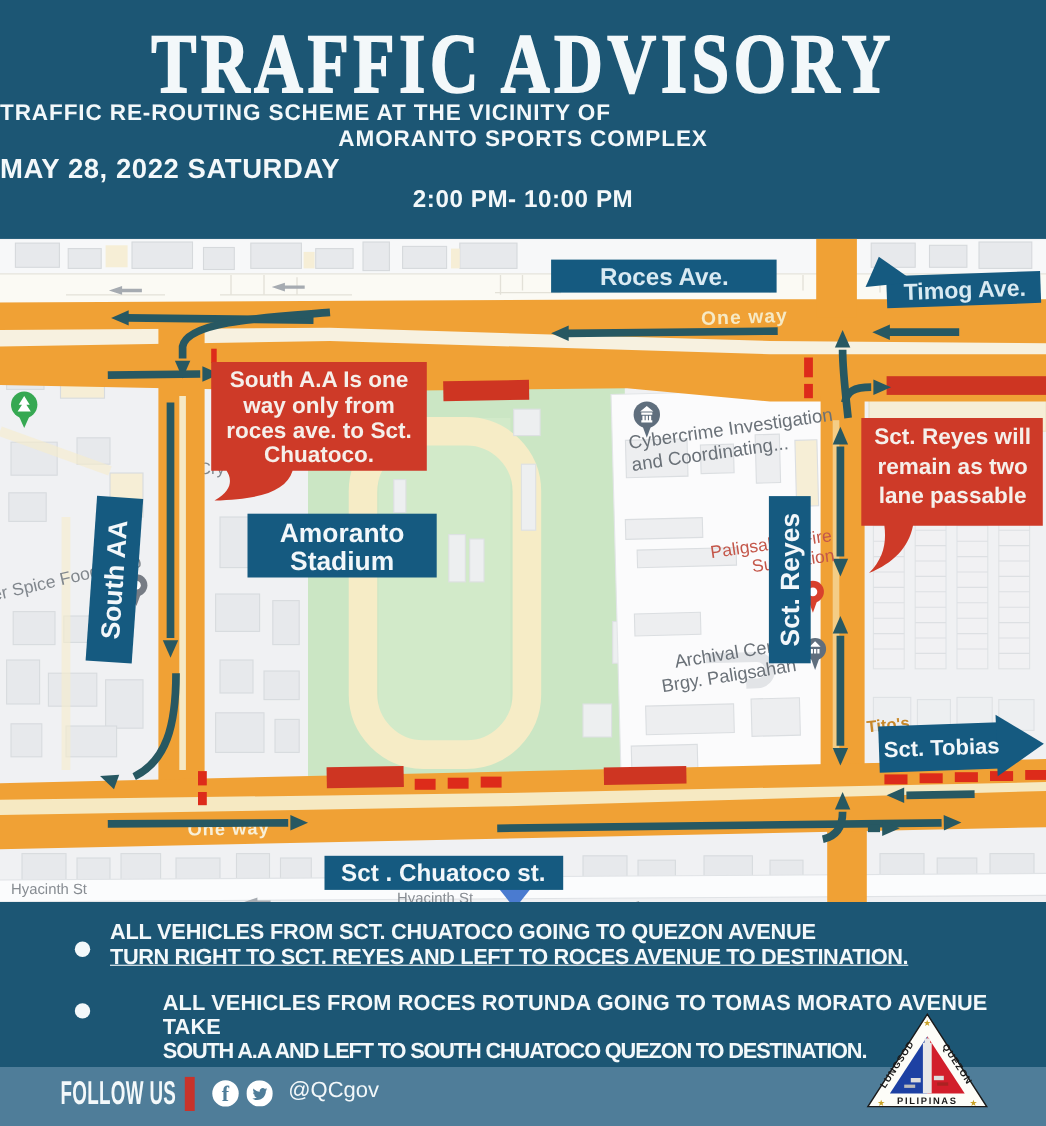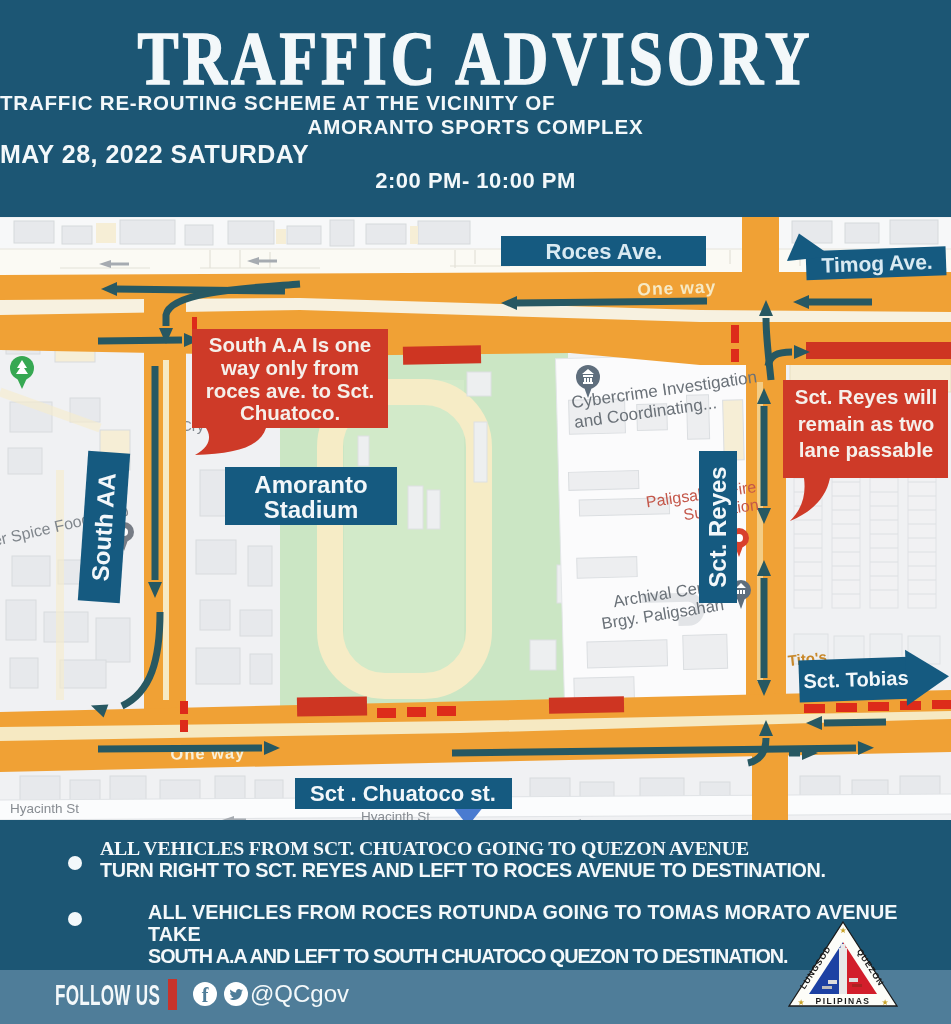--- a/index.html
+++ b/index.html
@@ -447,40 +447,40 @@
 <path d="M783 380 L948 380 L948 478 L830 478 C826 498 812 512 790 521 C803 508 806 494 804 478 L783 478 Z" fill="#CE3A28"></path>
 <g font-size="20.5" font-weight="bold" fill="#F5EFEA" text-anchor="middle">
 <text x="866" y="404">Sct. Reyes will</text>
 <text x="866" y="431">remain as two</text>
 <text x="866" y="457">lane passable</text>
 </g>
 </svg>
 
 <div class="abs" style="left:68px;top:856px;width:14px;height:14px;border-radius:50%;background:#F3F8FA;"></div>
 
-<div class="abs wt" style="left:100px;top:837px;font-size:19.8px;line-height:22px;letter-spacing:0.1px;"><span style="letter-spacing:-0.2px;font-family:Liberation Serif, serif;">ALL VEHICLES FROM SCT. CHUATOCO GOING TO QUEZON AVENUE</span><br><span style="letter-spacing:-0.35px;">TURN RIGHT TO SCT. REYES AND LEFT TO ROCES AVENUE TO DESTINATION.</span></div>
+<div class="abs wt" style="left:100px;top:837px;font-size:19.8px;line-height:22px;letter-spacing:0.1px;"><span style="letter-spacing:-0.2px;">ALL VEHICLES FROM SCT. CHUATOCO GOING TO QUEZON AVENUE</span><br><span style="letter-spacing:-0.35px;text-decoration:underline;">TURN RIGHT TO SCT. REYES AND LEFT TO ROCES AVENUE TO DESTINATION.</span></div>
 
 <div class="abs" style="left:68px;top:912px;width:14px;height:14px;border-radius:50%;background:#F3F8FA;"></div>
 
 <div class="abs wt" style="left:100px;top:901px;font-size:19.8px;line-height:22px;letter-spacing:0.1px;margin-left:48px;">ALL VEHICLES FROM ROCES ROTUNDA GOING TO TOMAS MORATO AVENUE TAKE<br><span style="letter-spacing:-1.05px;">SOUTH A.A AND LEFT TO SOUTH CHUATOCO QUEZON TO DESTINATION.</span></div>
 
 <div class="abs" style="left:0;top:970px;width:951px;height:54px;background:#4F7D99;"></div>
 
 <div class="abs wt" style="left:55px;top:978px;font-size:30px;letter-spacing:0.5px;transform:scaleX(0.57);transform-origin:left;">FOLLOW US</div>
 
 <div class="abs" style="left:168px;top:979px;width:9px;height:31px;background:#C8332B;"></div>
 
 <div class="abs" style="left:193px;top:982px;width:24px;height:24px;border-radius:50%;background:#fff;color:#4F7D99;font-weight:bold;font-family:'Liberation Serif',serif;font-size:20px;text-align:center;line-height:26px;">f</div>
 
 <svg class="abs" style="left:224px;top:982px;" width="24" height="24" viewBox="0 0 24 24">
     <circle cx="12" cy="12" r="12" fill="#fff"></circle>
     <path d="M19 8.3c-.5.2-1 .4-1.6.4.6-.3 1-.9 1.2-1.5-.5.3-1.1.5-1.7.7-.5-.5-1.2-.9-2-.9-1.5 0-2.8 1.2-2.8 2.8 0 .2 0 .4.1.6-2.3-.1-4.4-1.2-5.7-2.9-.2.4-.4.9-.4 1.4 0 1 .5 1.8 1.2 2.3-.5 0-.9-.1-1.3-.3 0 1.3 1 2.4 2.2 2.7-.2.1-.5.1-.7.1-.2 0-.4 0-.5-.1.4 1.1 1.4 1.9 2.6 1.9-1 .7-2.2 1.2-3.5 1.2h-.7c1.3.8 2.7 1.3 4.3 1.3 5.2 0 8-4.3 8-8v-.4c.6-.4 1-.9 1.3-1.3z" fill="#4F7D99"></path>
   </svg>
 
-<div class="abs" style="left:250px;top:980px;color:#F3F8FA;font-size:24px;">@QCgov</div>
+<div class="abs" style="left:262px;top:980px;color:#F3F8FA;font-size:20px;">@QCgov</div>
 
 <svg class="abs" style="left:778px;top:916px;" width="130" height="100" viewBox="0 0 130 100">
 <polygon points="65,6 119,90 11,90" fill="#FDFDF8" stroke="#1b1b1b" stroke-width="1.3"></polygon>
 <polygon points="65,26 65,78 31,78" fill="#1D41A3"></polygon>
 <polygon points="65,26 99,78 65,78" fill="#D21E2B"></polygon>
 <rect x="61" y="32" width="8" height="46" fill="#E8E8E8"></rect>
 <rect x="62.5" y="28" width="5" height="6" fill="#E8E8E8"></rect>
 <rect x="50" y="64" width="9" height="4" fill="#ddd"></rect>
     <rect x="71" y="62" width="9" height="4" fill="#ddd"></rect>
 <rect x="44" y="70" width="10" height="3" fill="#bbb"></rect>

